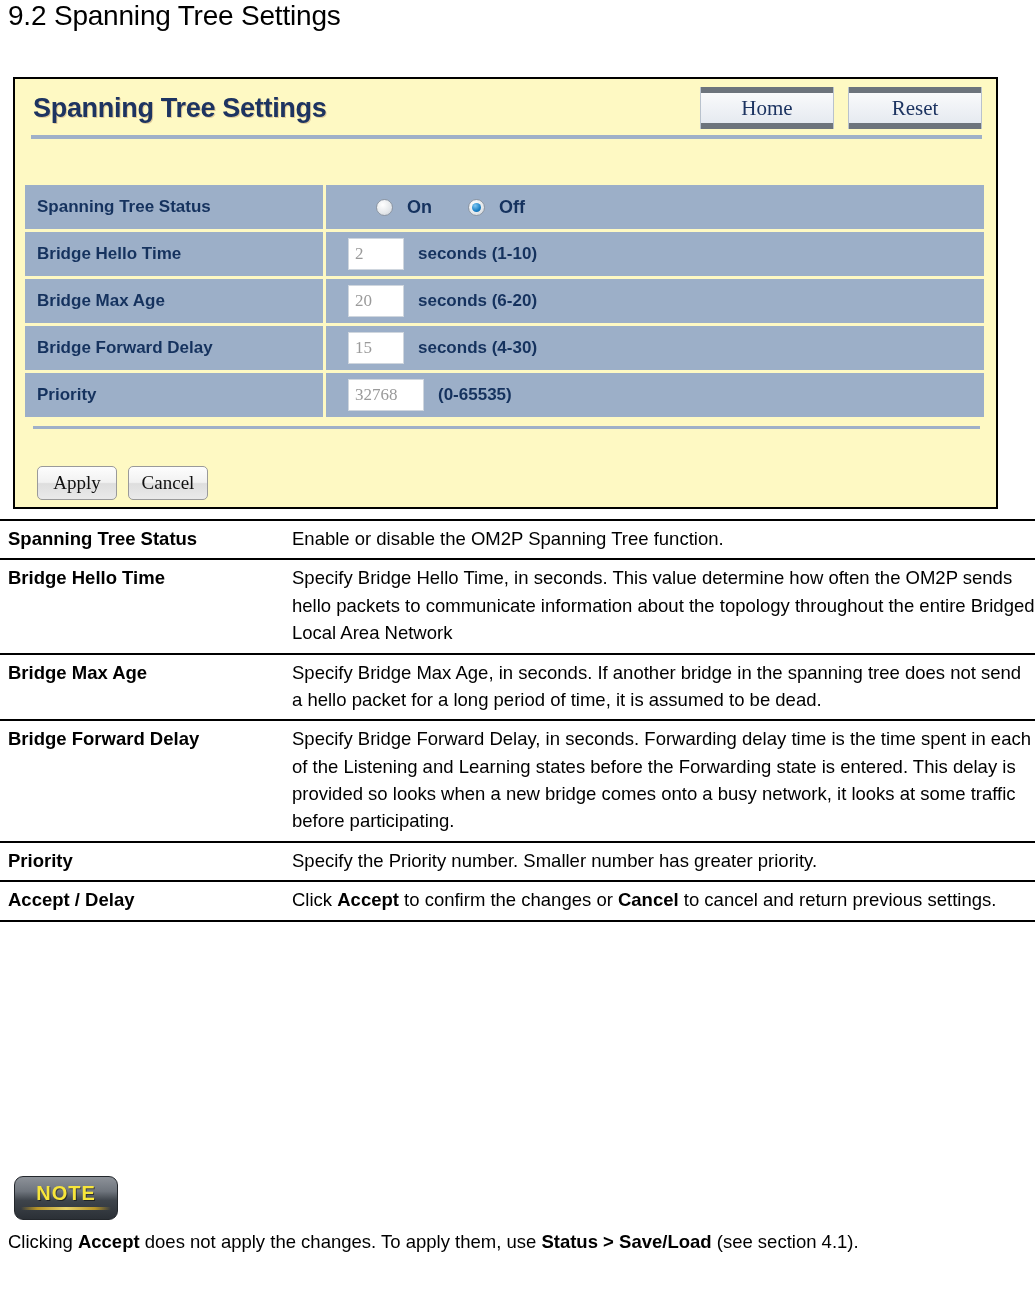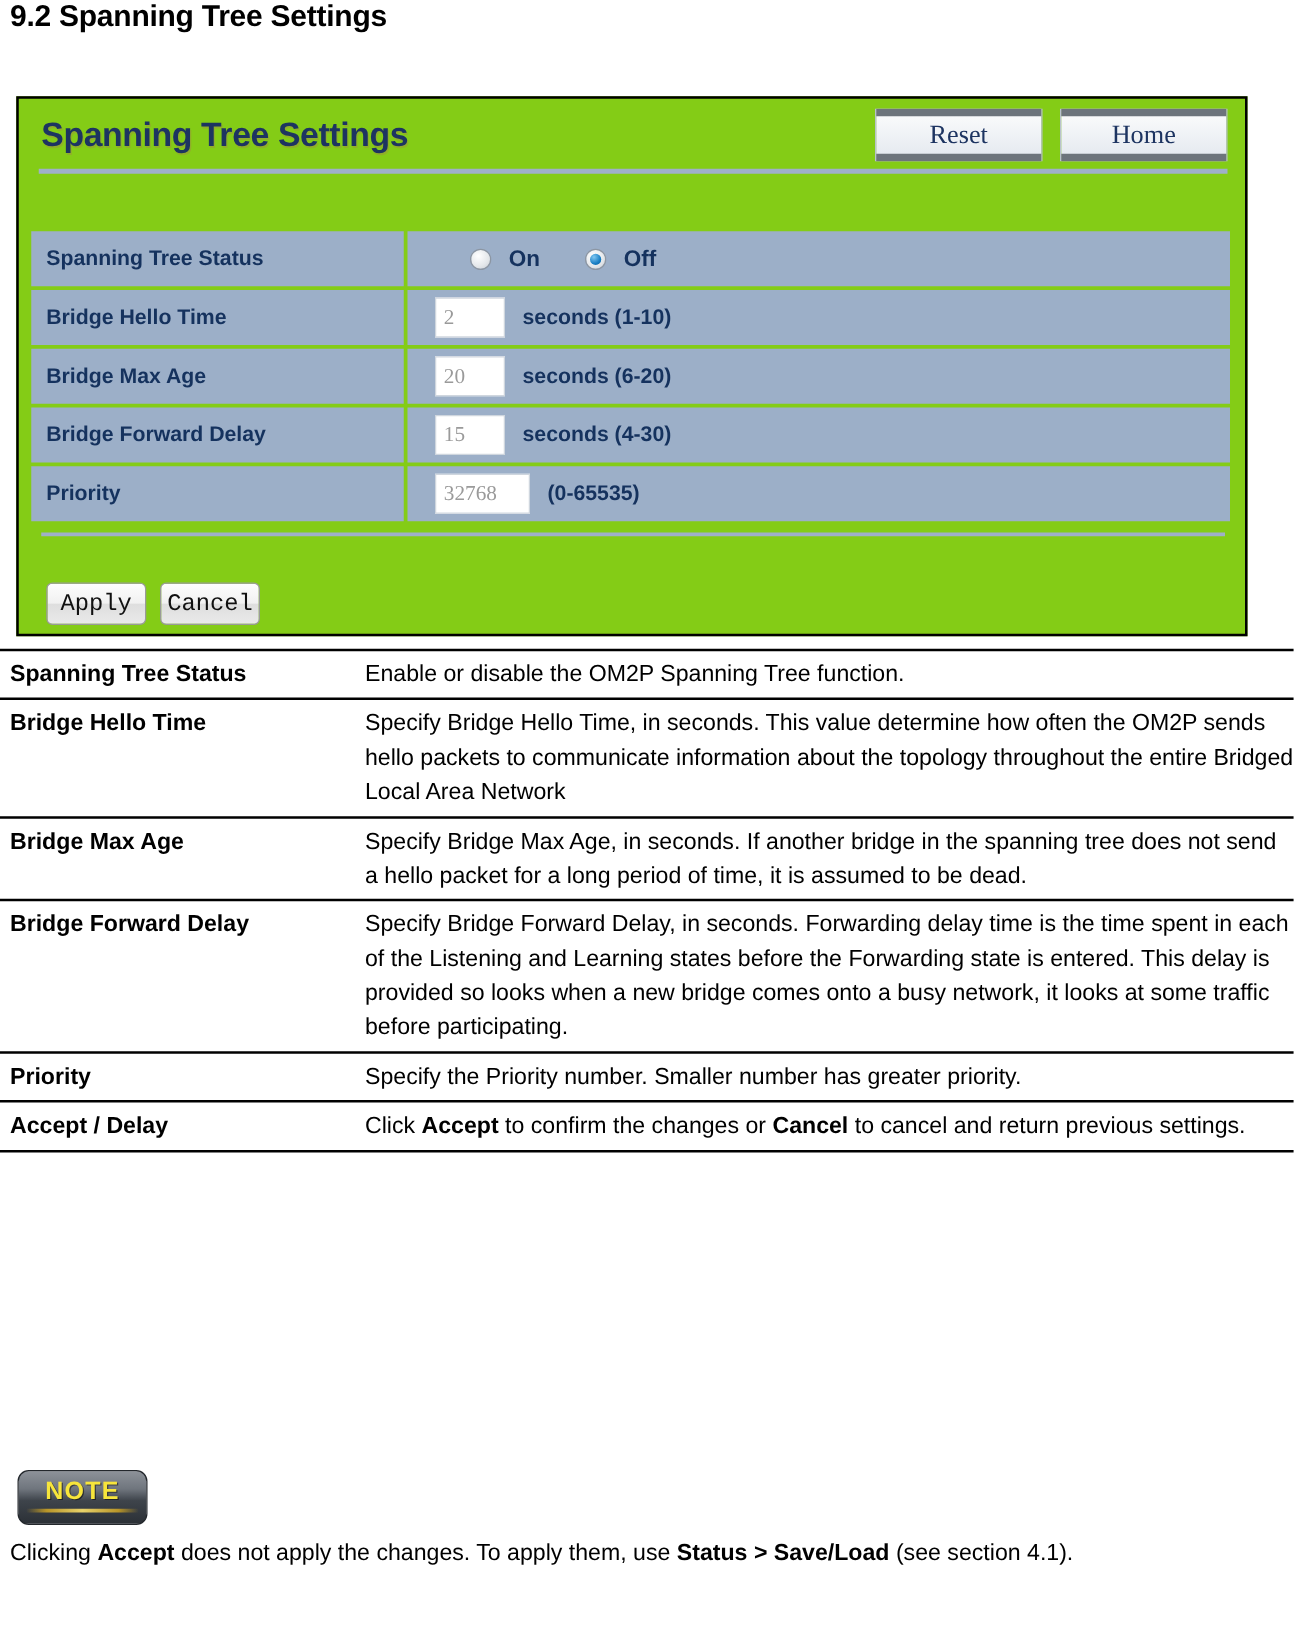--- a/index.html
+++ b/index.html
@@ -14,35 +14,35 @@
     color: #000000;
     position: relative;
     overflow: hidden;
   }
 
   
   .section-heading {
     position: absolute;
     left: 8px;
     top: 0px;
-    font-size: 24px;
-    font-weight: bold;
+    font-size: 28px;
+    font-weight: normal;
     letter-spacing: -0.2px;
     color: #000;
     white-space: nowrap;
   }
 
   
   .device-panel {
     position: absolute;
     left: 13px;
     top: 77px;
     width: 985px;
     height: 432px;
-    background: #84cc16;
+    background: #fef9c3;
     border: 2px solid #000000;
     box-sizing: border-box;
   }
 
   .panel-header {
     position: relative;
     height: 62px;
   }
   .panel-title {
     position: absolute;
@@ -212,21 +212,21 @@
   }
   .classic-btn {
     min-width: 80px;
     height: 34px;
     border: 1px solid #9a9a9a;
     border-radius: 5px;
     background: linear-gradient(180deg,#fdfdfd 0%,#f1f1f1 48%,#dedede 52%,#eaeaea 100%);
     display: flex;
     align-items: center;
     justify-content: center;
-    font-family: Liberation Mono, monospace;
+    font-family: Liberation Serif, serif;
     font-size: 19px;
     color: #111;
     box-sizing: border-box;
     cursor: pointer;
   }
 
   
   .desc-table {
     position: absolute;
     left: 0px;
@@ -300,24 +300,24 @@
 
 <div class="section-heading">9.2 Spanning Tree Settings</div>
 
 <div class="device-panel">
 
   <div class="panel-header">
     <div class="panel-title">Spanning Tree Settings</div>
 
     <div class="header-buttons">
       <div class="hdr-btn">
+        <span>Home</span>
+      </div>
+      <div class="hdr-btn">
         <span>Reset</span>
-      </div>
-      <div class="hdr-btn">
-        <span>Home</span>
       </div>
     </div>
   </div>
 
   <div class="panel-rule"></div>
 
   <div class="settings-rows">
 
     <div class="srow">
       <div class="srow-label">Spanning Tree Status</div>

